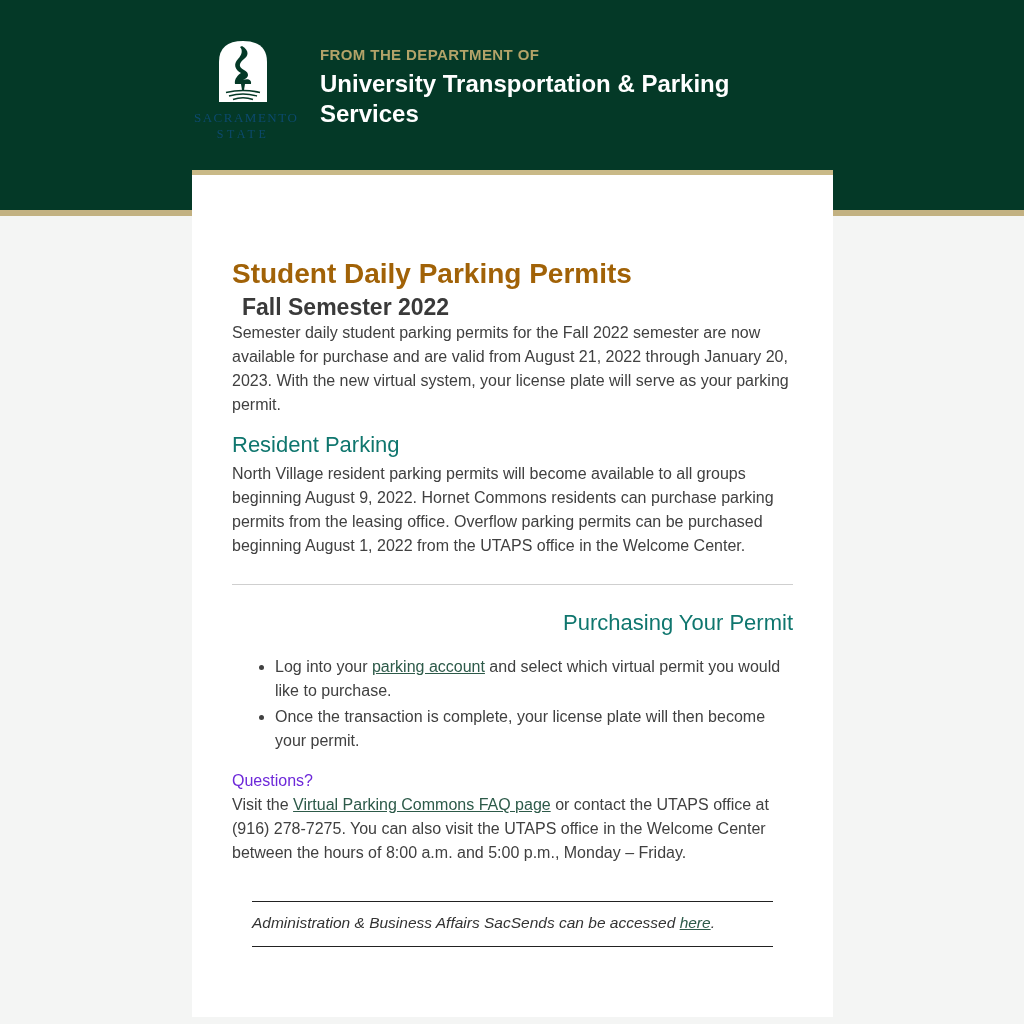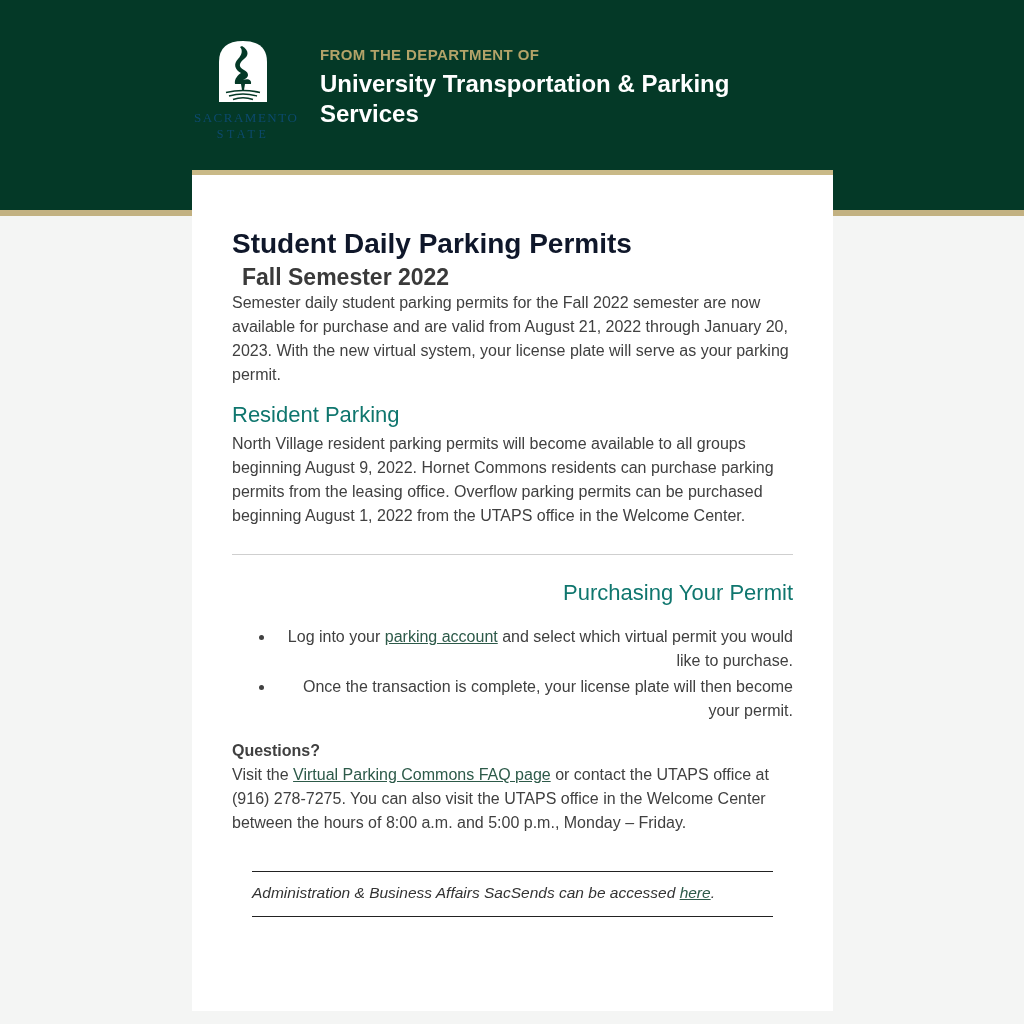--- a/index.html
+++ b/index.html
@@ -17,32 +17,32 @@
   .logo-word2 { font-family: "Liberation Serif", serif; font-size: 12px; letter-spacing: 3.5px; margin-top: 1px; }
 
   .header-text { position: absolute; left: 320px; top: 46px; width: 470px; }
   .eyebrow { color: #b3a369; font-size: 15px; font-weight: bold; letter-spacing: 0.4px; }
   .dept { margin-top: 6px; max-width: 452px; color: #ffffff; font-size: 24px; font-weight: bold; line-height: 30px; }
 
   .card {
     position: absolute; left: 192px; top: 170px; width: 641px; min-height: 841px;
     background: #ffffff; border-top: 5px solid #c9b987; padding: 0 40px 70px;
   }
-  .title { margin: 53px 0 0; color: #0f172a; font-size: 28px; line-height: 32px; font-weight: bold; }
+  .title { margin: 83px 0 0; color: #a16207; font-size: 28px; line-height: 32px; font-weight: bold; }
   .subtitle { margin: 3px 10px 0; color: #3a3a3a; font-size: 23px; line-height: 28px; font-weight: bold; }
   .body-text { color: #404040; font-size: 16px; line-height: 24px; }
   p.body-text { margin: 0; }
   .intro { margin-top: 25px; }
   .section-heading { margin: 15px 0 4px; color: #0f766e; font-size: 22px; line-height: 26px; font-weight: normal; }
   .divider { border: none; border-top: 1px solid #cfcfcf; margin: 26px 0 0; }
   .purchasing-heading { margin-top: 25px; text-align: right; }
-  ul.bullets { margin: 19px 0 16px; padding-left: 43px; text-align: right; }
+  ul.bullets { margin: 19px 0 16px; padding-left: 43px; }
   ul.bullets li { margin: 0 0 2px; }
   a.green-link { color: #2d5a49; text-decoration: underline; }
-  .questions-title { margin-top: 26px; font-weight: bold; color: #404040; }
+  .questions-title { margin-top: 26px; font-weight: normal; color: #6d28d9; }
   .footer-note {
     margin: 36px auto 0; width: 521px;
     border-top: 1px solid #222; border-bottom: 1px solid #222;
     padding: 11px 0 13px; font-style: italic; font-size: 15.5px; color: #333; line-height: 20px;
   }
 </style>
 </head>
 <body>
 
 <div class="header-band"></div>

